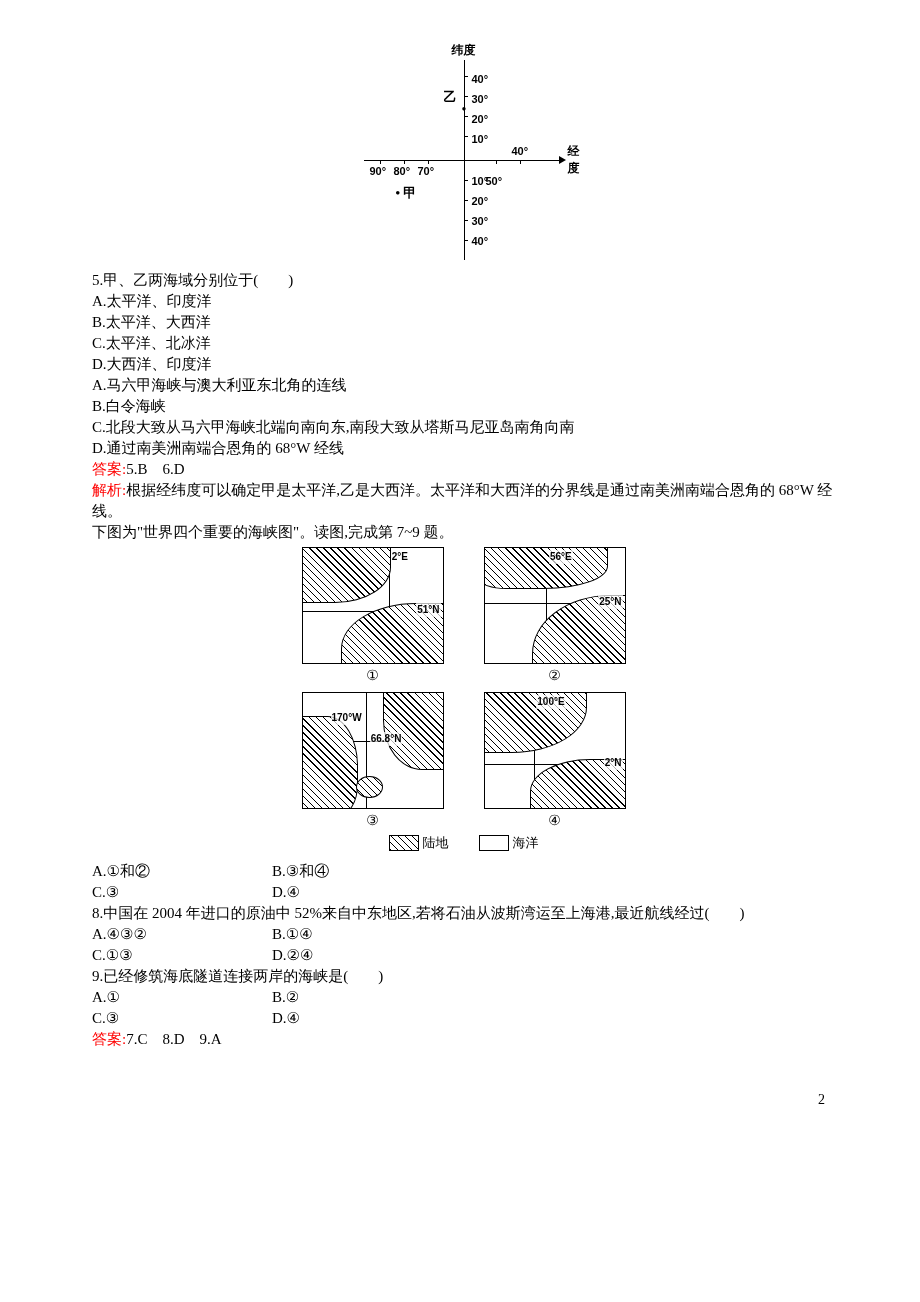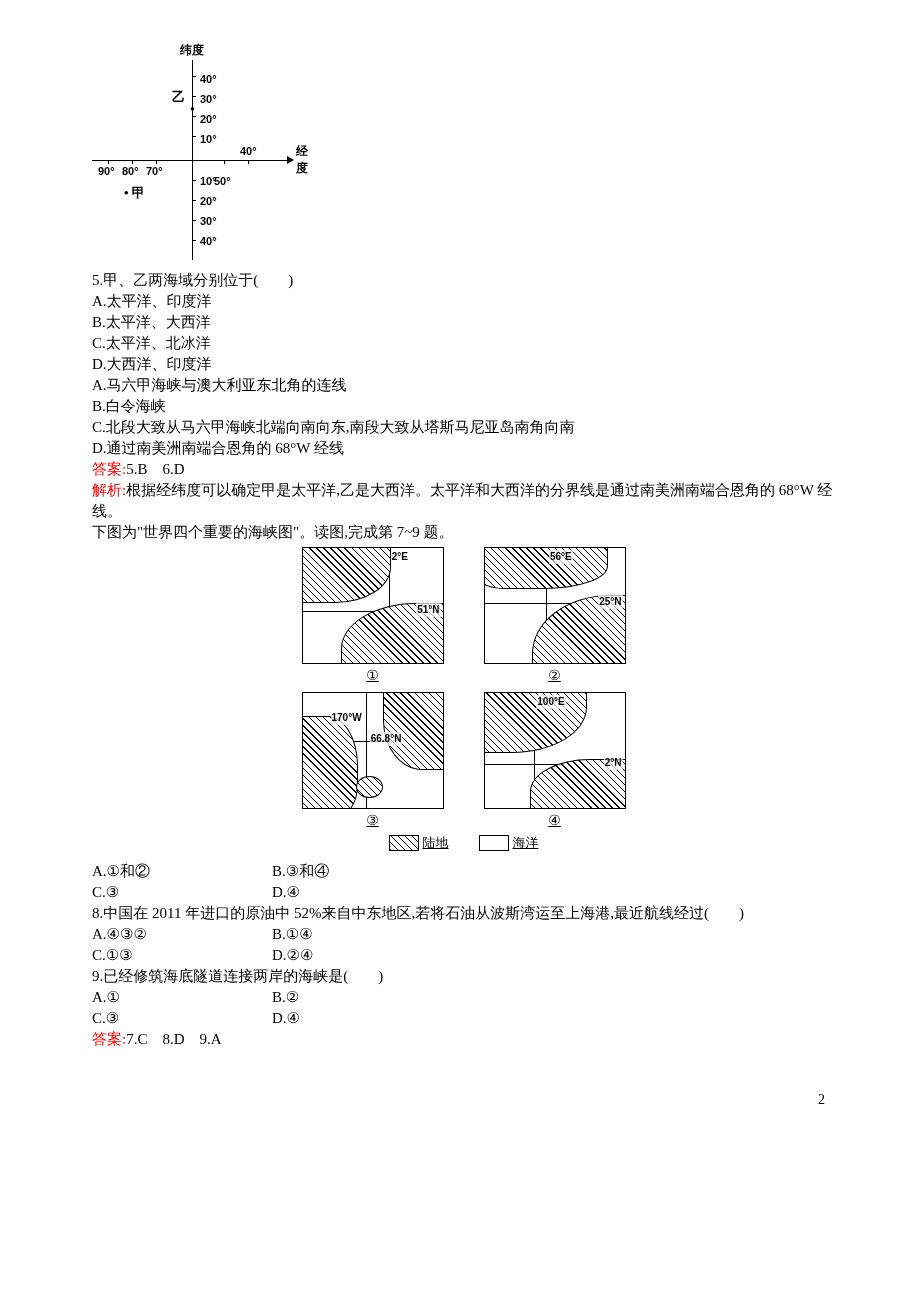--- a/index.html
+++ b/index.html
@@ -7,20 +7,21 @@
     font-size: 15px;
     line-height: 1.4;
     color: #000;
     background: #fff;
     margin: 0;
     padding: 60px 85px 40px 92px;
     width: 920px;
     box-sizing: border-box;
   }
   .graph-container {
+    text-align: center;
     margin-bottom: 4px;
   }
   .graph {
     display: inline-block;
     position: relative;
     width: 200px;
     height: 200px;
   }
   .axis-h {
     position: absolute;
@@ -53,21 +54,20 @@
   }
   .red {
     color: #ff0000;
   }
   .figure-container {
     text-align: center;
     margin: 4px 0;
   }
   .strait-grid {
     display: inline-block;
-    text-decoration: underline;
   }
   .strait-row {
     display: flex;
     justify-content: center;
     gap: 40px;
   }
   .strait-cell {
     text-align: center;
   }
   .strait-box {
@@ -296,21 +296,21 @@
     <div class="opt-col">A.①和②</div>
     <div class="opt-col">B.③和④</div>
   </div>
   <div class="opt-row">
     <div class="opt-col">C.③</div>
     <div class="opt-col">D.④</div>
   </div>
 </div>
 
 <div class="question">
-  <div>8.中国在 2011 年进口的原油中 52%来自中东地区,若将石油从波斯湾运至上海港,最近航线经过(　　)</div>
+  <div>8.中国在 2004 年进口的原油中 52%来自中东地区,若将石油从波斯湾运至上海港,最近航线经过(　　)</div>
   <div class="opt-row">
     <div class="opt-col">A.④③②</div>
     <div class="opt-col">B.①④</div>
   </div>
   <div class="opt-row">
     <div class="opt-col">C.①③</div>
     <div class="opt-col">D.②④</div>
   </div>
 </div>
 

